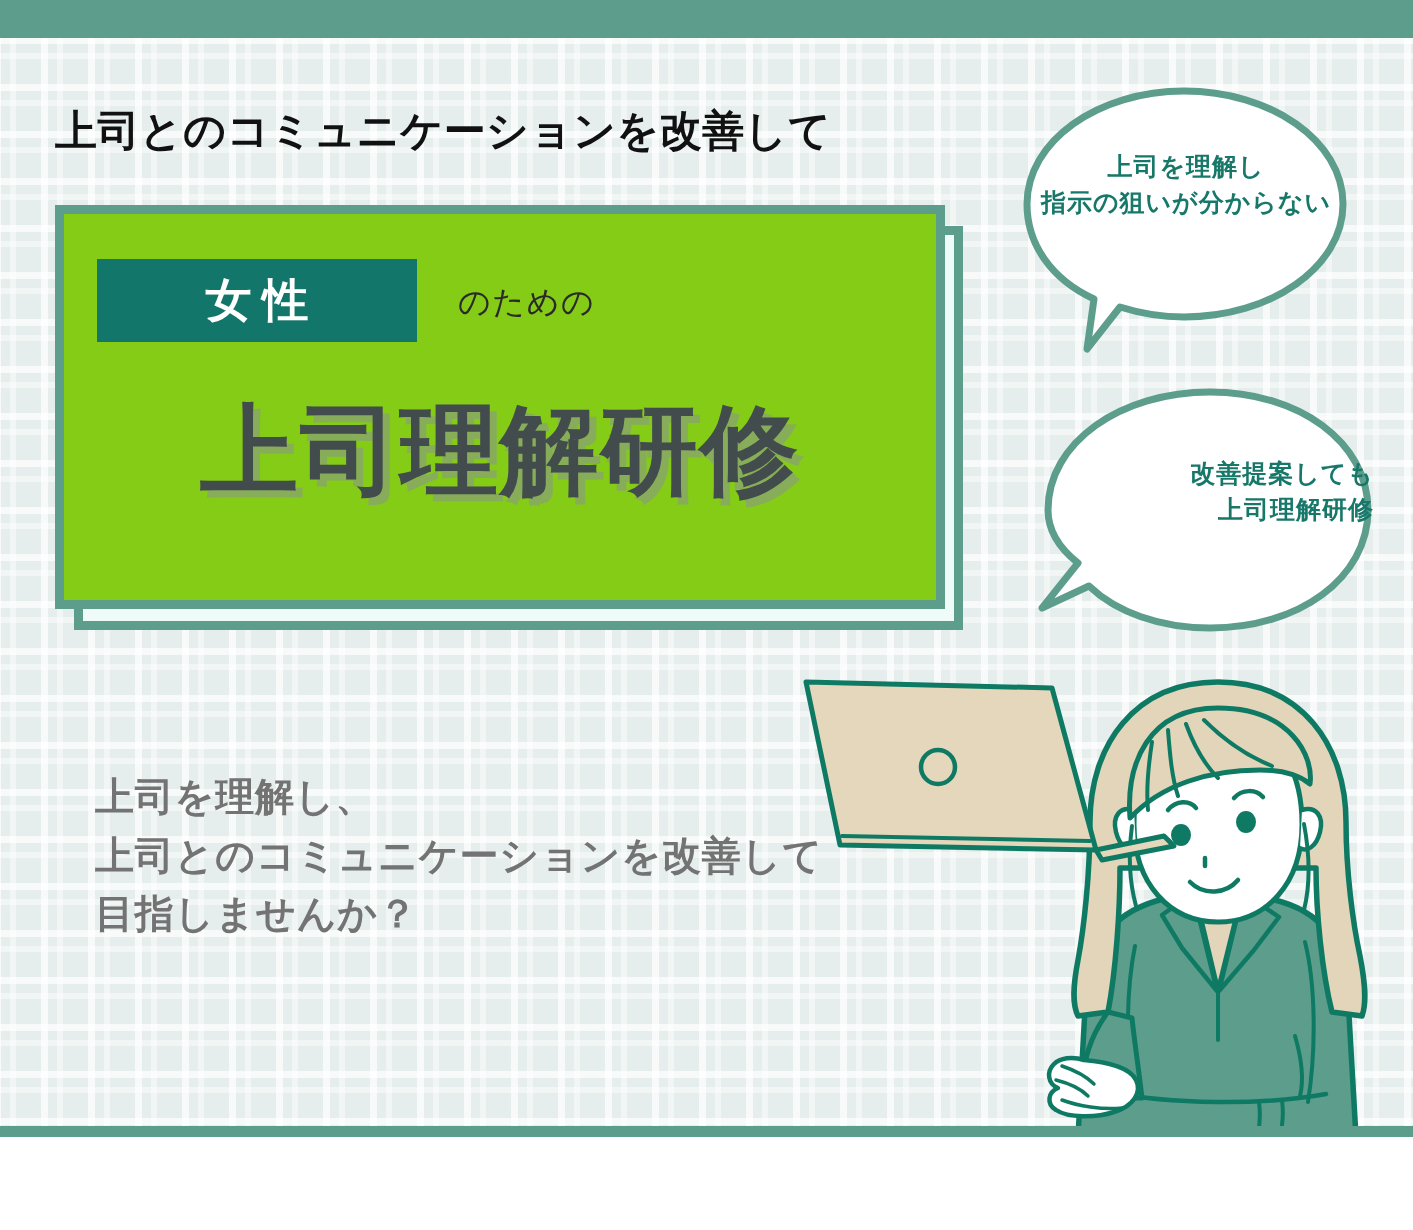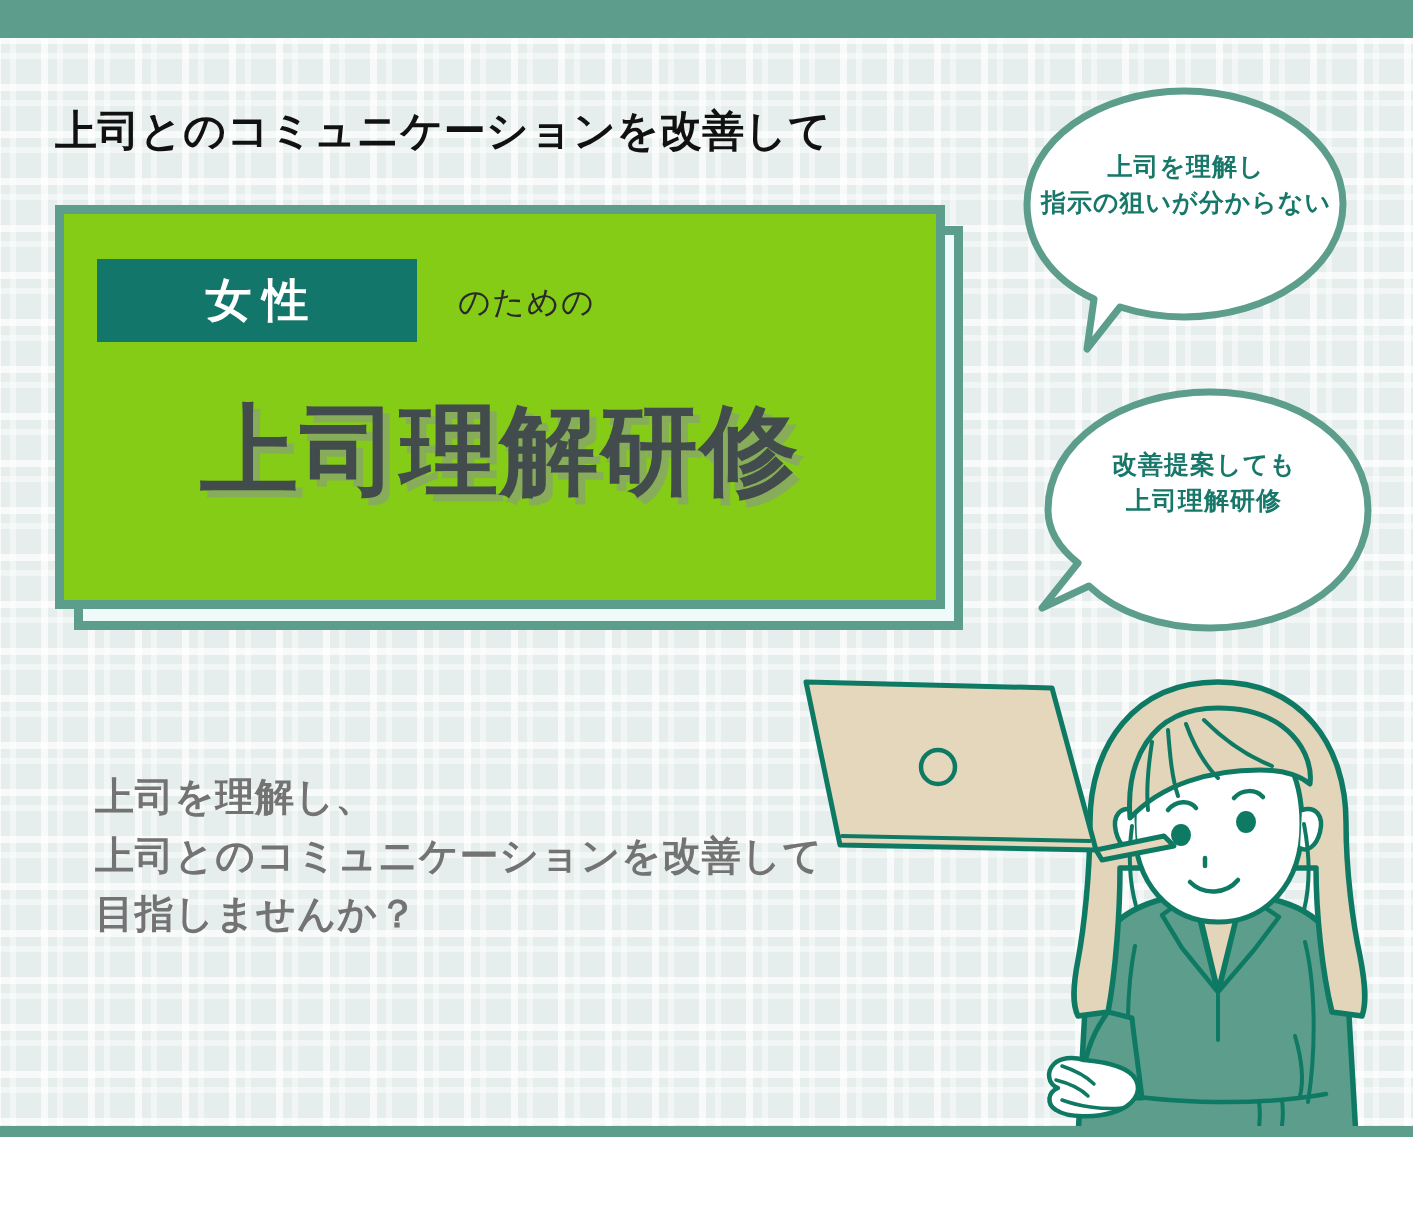--- a/index.html
+++ b/index.html
@@ -137,21 +137,21 @@
     color: #17786a;
     font-size: 25px;
     font-weight: 700;
     line-height: 1.42;
     letter-spacing: 0.04em;
     white-space: nowrap;
   }
   #bubble-1 { left: 1021px; top: 85px; width: 330px; height: 270px; }
   #bubble-1 .bubble-lines { top: 64px; }
   #bubble-2 { left: 1034px; top: 386px; width: 340px; height: 265px; }
-  #bubble-2 .bubble-lines { top: 61px; }
+  #bubble-2 .bubble-lines { top: 70px; text-align: right; }
 
   
   .illustration {
     position: absolute;
     left: 790px;
     top: 660px;
     width: 623px;
     height: 530px;
   }
   .illustration svg { display: block; }

